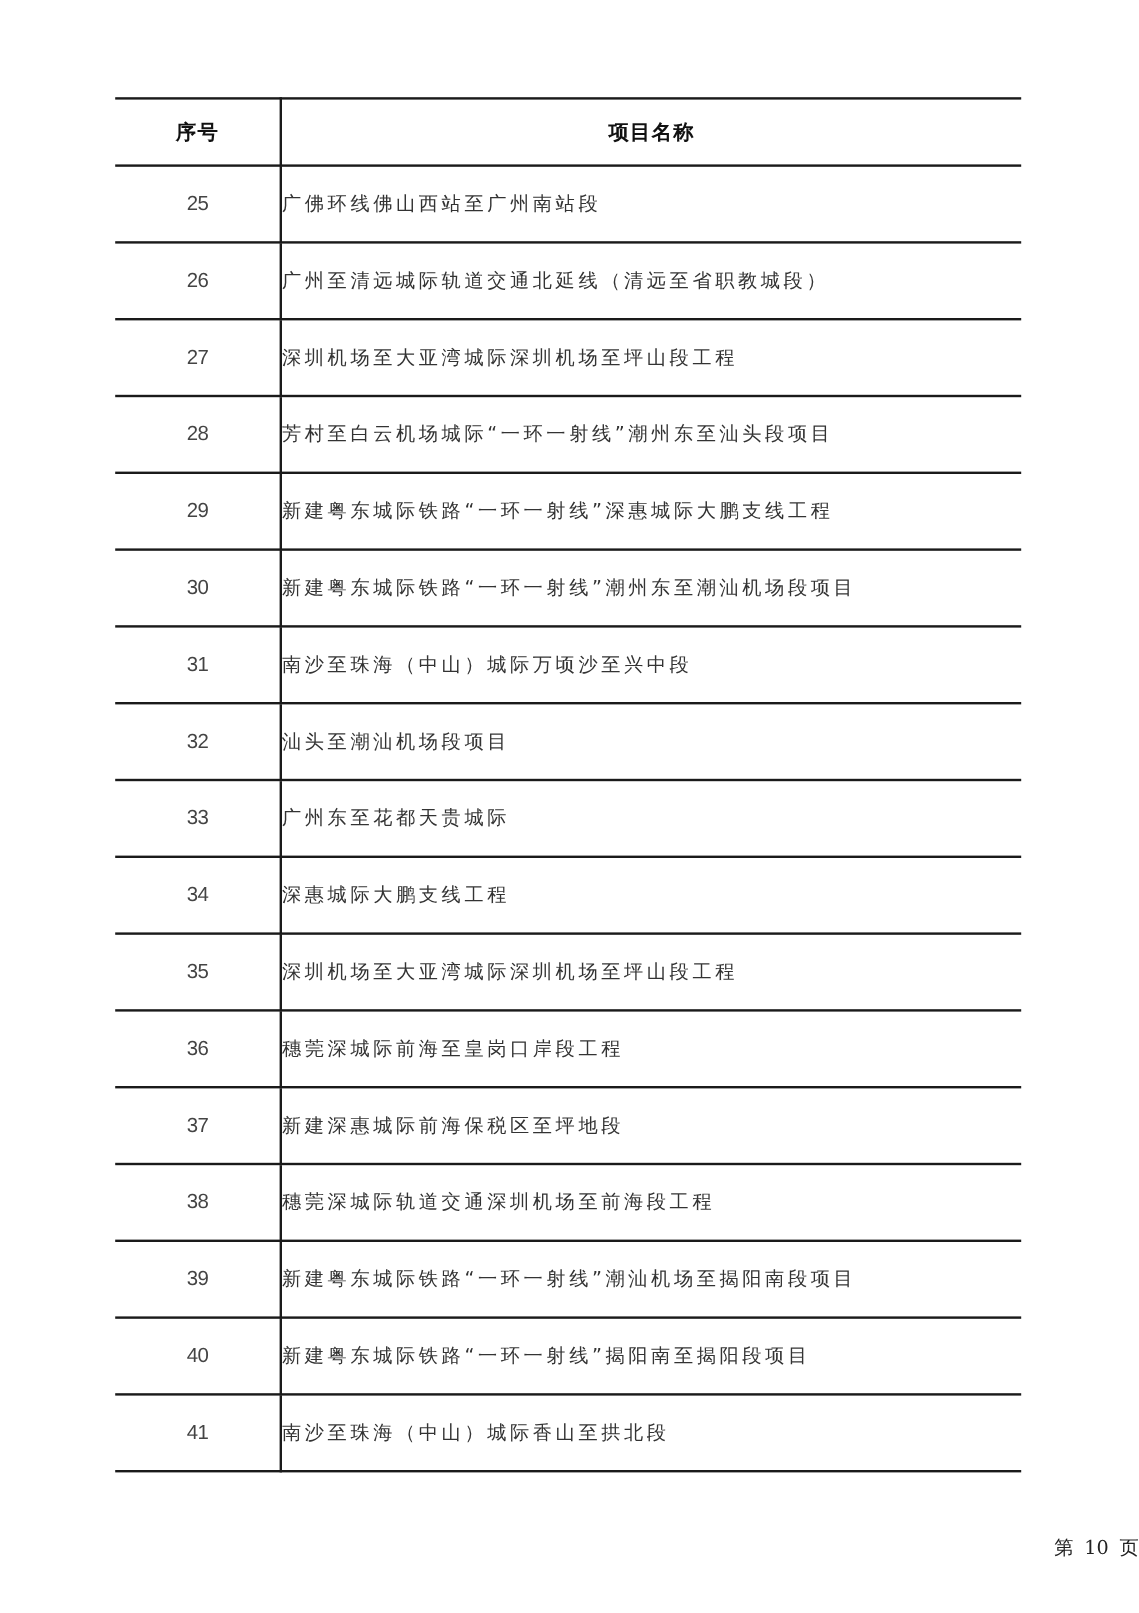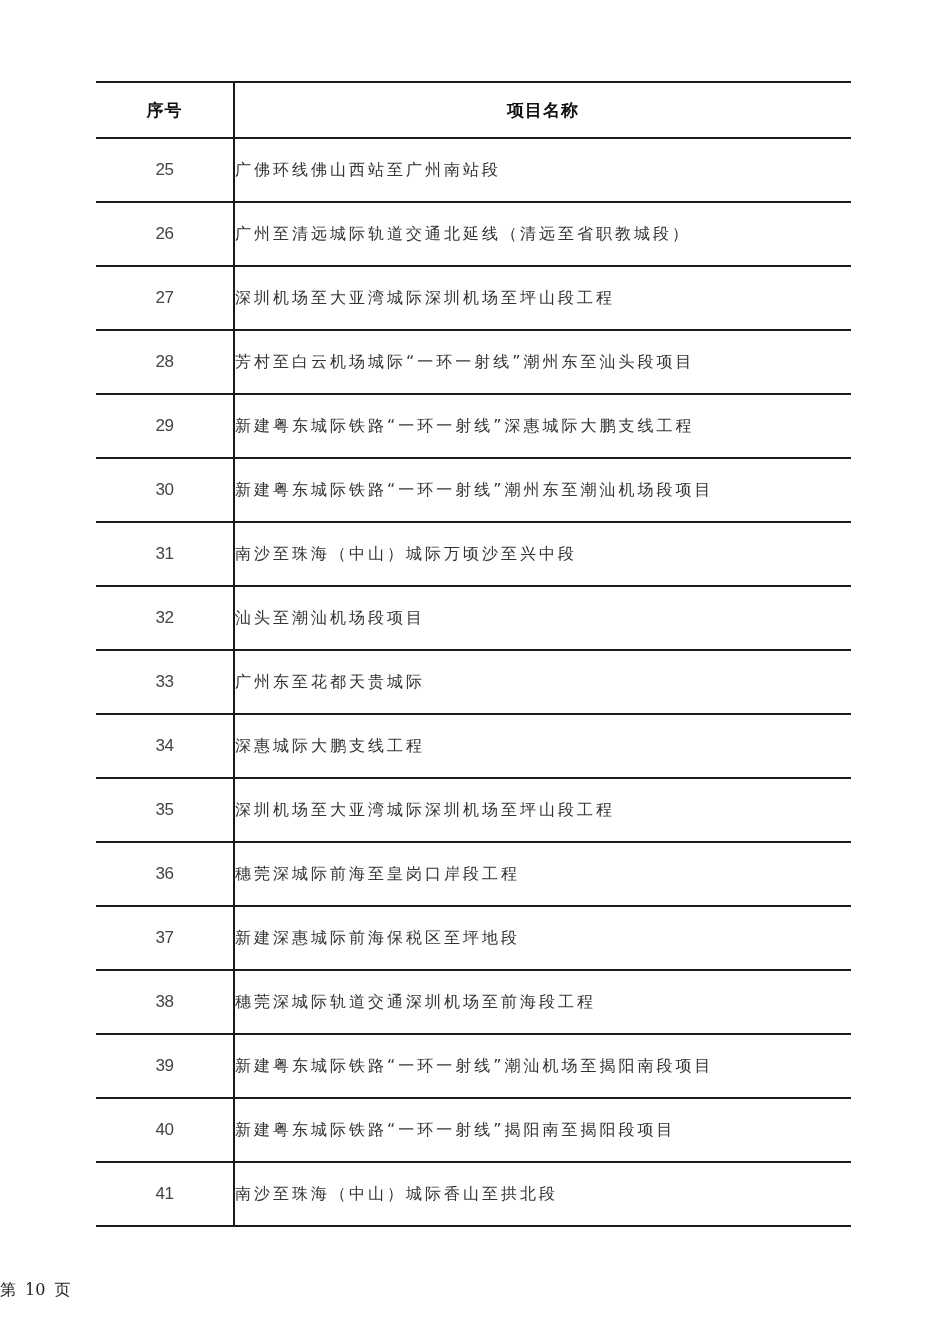--- a/index.html
+++ b/index.html
@@ -61,21 +61,21 @@
       font-size: 16px;
       letter-spacing: 3px;
       color: #333;
       white-space: nowrap;
     }
     .footer {
       position: absolute;
       left: 0;
       width: 949px;
       top: 1280px;
-      text-align: left;
+      text-align: right;
       font-family: "DejaVu Serif", "Liberation Serif", serif;
       font-size: 16px;
       color: #222;
       word-spacing: 4px;
     }
   </style>
 </head>
 <body>
 
 <div class="page">

